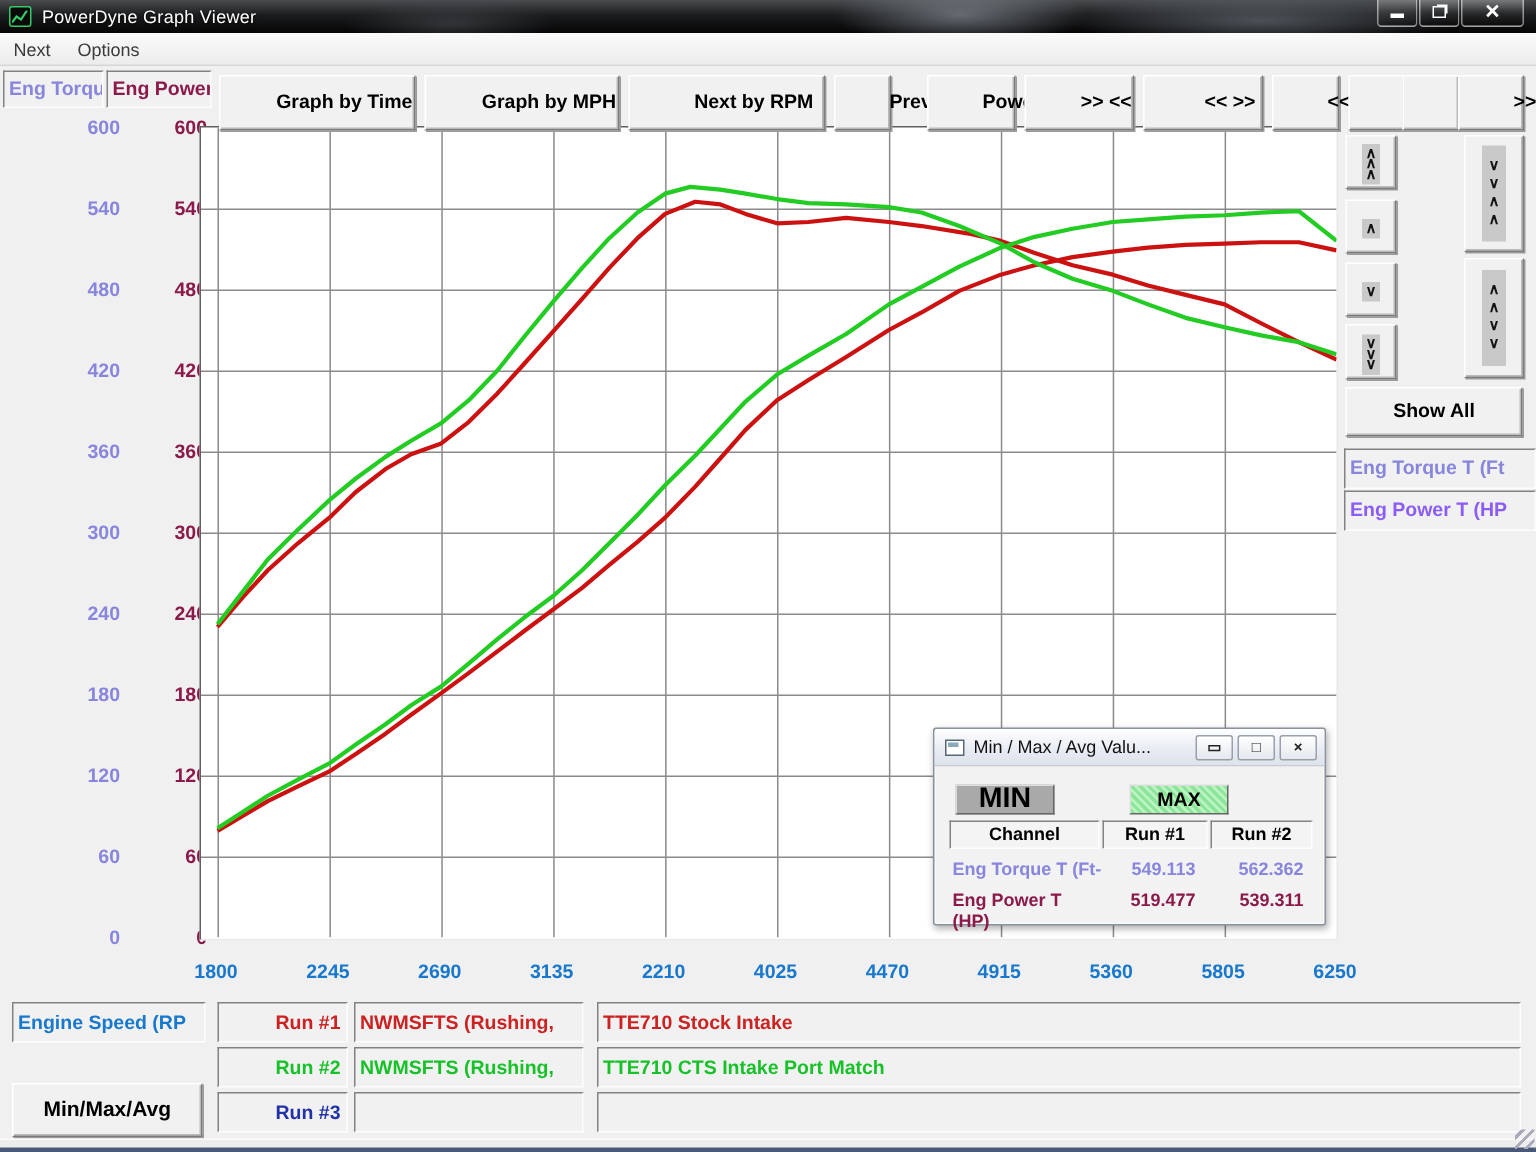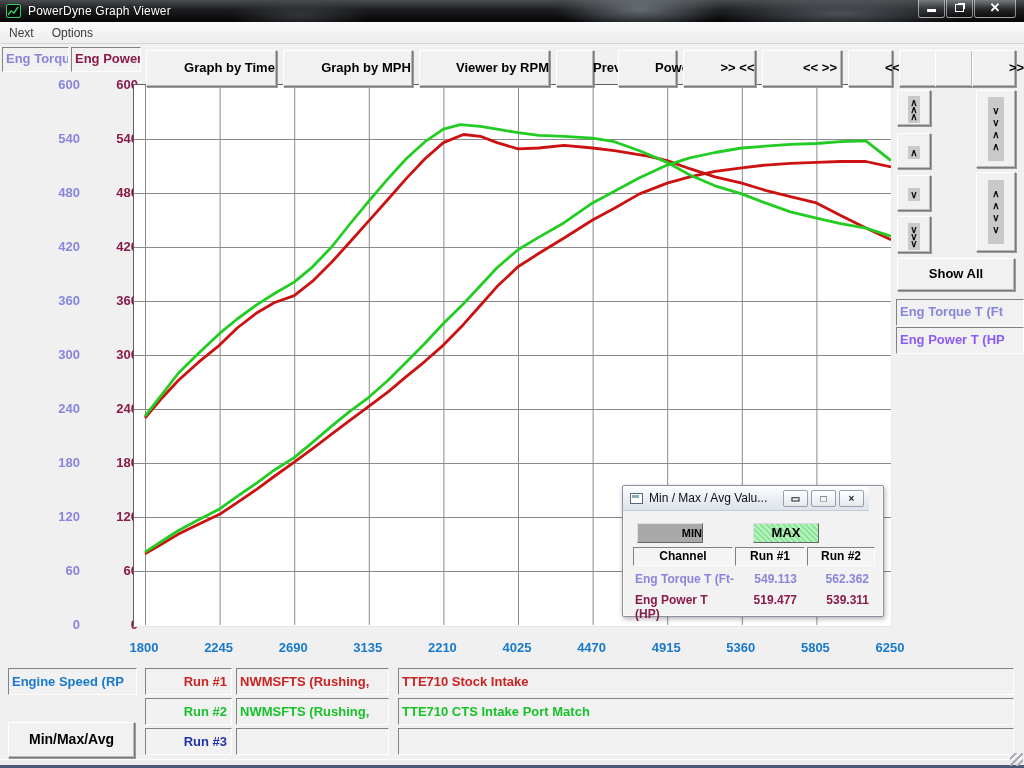--- a/index.html
+++ b/index.html
@@ -63,31 +63,31 @@
 
   
   .chevcol { display:inline-block; background:#c9c9c9; color:#111;
     font-size:10px; line-height:7px; padding:3px 2px; font-weight:bold; }
   .channelbox { left:896px; width:128px; height:27px; font-size:13px; line-height:24px; padding-left:3px; }
 
   
   #minmax-win { position:absolute; left:622px; top:485px; width:262px; height:132px;
     background:#f2f2f2; border:1px solid #8a92a0; border-radius:2px;
     box-shadow:1px 2px 5px rgba(0,0,0,.3), 0 0 0 1px rgba(255,255,255,.6) inset; z-index:20; }
-  #minmax-title { position:absolute; left:0; top:0; right:14px; height:25px;
+  #minmax-title { position:absolute; left:0; top:0; right:0; height:25px;
     background:linear-gradient(#fdfefe,#e7ebf2 60%,#dde3ec); border-bottom:1px solid #c7ccd4;
     border-radius:2px 2px 0 0; display:flex; align-items:center; }
   #minmax-title .t { font-weight:normal; font-size:12px; color:#111; margin-left:6px; }
   #mm-icon { width:13px; height:11px; margin-left:7px; border:1px solid #567; background:#fff; position:relative; }
   #mm-icon::after { content:""; position:absolute; left:1px; top:1px; width:7px; height:3px; background:#8ab; }
   .mmbtn { width:25px; height:17px; border:1px solid #99a0ab; background:linear-gradient(#fff,#e4e8ee);
     border-radius:2px; text-align:center; font-size:10px; line-height:15px; color:#222; margin-left:3px; }
   #mm-min-btn { position:absolute; left:14px; top:37px; width:66px; height:20px;
     background:#a9a9a9; border:1px solid #666; border-top-color:#ddd; border-left-color:#ddd;
-    font-size:11px; line-height:18px; text-align:right; }
+    font-size:19px; line-height:18px; text-align:center; }
   #mm-max-btn { position:absolute; left:130px; top:37px; width:66px; height:20px;
     background:repeating-linear-gradient(45deg,#8ce59a 0 2px,#b8f3c0 2px 4px);
     border:1px solid #666; border-top-color:#ddd; border-left-color:#ddd;
     font-size:13px; line-height:18px; text-align:center; }
   .mm-head { top:61px; height:19px; font-size:12px; line-height:16px; text-align:center; background:#f4f4f4; }
   .mm-txt { position:absolute; font-size:12px; height:15px; }
 
   
   .leg-lab { font-size:13px; line-height:25px; }
   #minmaxavg-btn { left:8px; top:722px; width:127px; height:36px; font-size:14px; line-height:33px; }
@@ -119,21 +119,21 @@
   <div id="menubar">
       <div class="menu-item">Next</div>
       <div class="menu-item">Options</div>
     </div>
 
   <div class="sunken axisbox" id="axis-torque">Eng Torque</div>
   <div class="sunken axisbox" id="axis-power">Eng Power</div>
   <div id="toolbar-buttons">
       <div class="btn toolbtn" style="left: 146px; width: 131px; z-index: 5;">Graph by Time</div>
       <div class="btn toolbtn" style="left: 283px; width: 130px; z-index: 5;">Graph by MPH</div>
-      <div class="btn toolbtn" style="left: 419px; width: 131px; z-index: 5;">Viewer by RPM</div>
+      <div class="btn toolbtn" style="left: 419px; width: 131px; z-index: 5;">Next by RPM</div>
       <div class="btn toolbtn" style="left: 556px; width: 32px; z-index: 5;">Prev</div>
       <div class="btn toolbtn" style="left: 618px; width: 59px; z-index: 5;">Power</div>
       <div class="btn toolbtn" style="left: 683px; width: 73px; z-index: 5;">&gt;&gt; &lt;&lt;</div>
       <div class="btn toolbtn" style="left: 762px; width: 80px; z-index: 5;">&lt;&lt; &gt;&gt;</div>
       <div class="btn toolbtn" style="left: 848px; width: 45px; z-index: 5;">&lt;&lt;&lt;</div>
       <div class="btn toolbtn" style="left: 899px; width: 30px; z-index: 5;">&lt;</div>
       <div class="btn toolbtn" style="left: 935px; width: 31px; z-index: 5;">&gt;</div>
       <div class="btn toolbtn" style="left: 972px; width: 44px; z-index: 5;">&gt;&gt;&gt;</div>
     </div>
 

